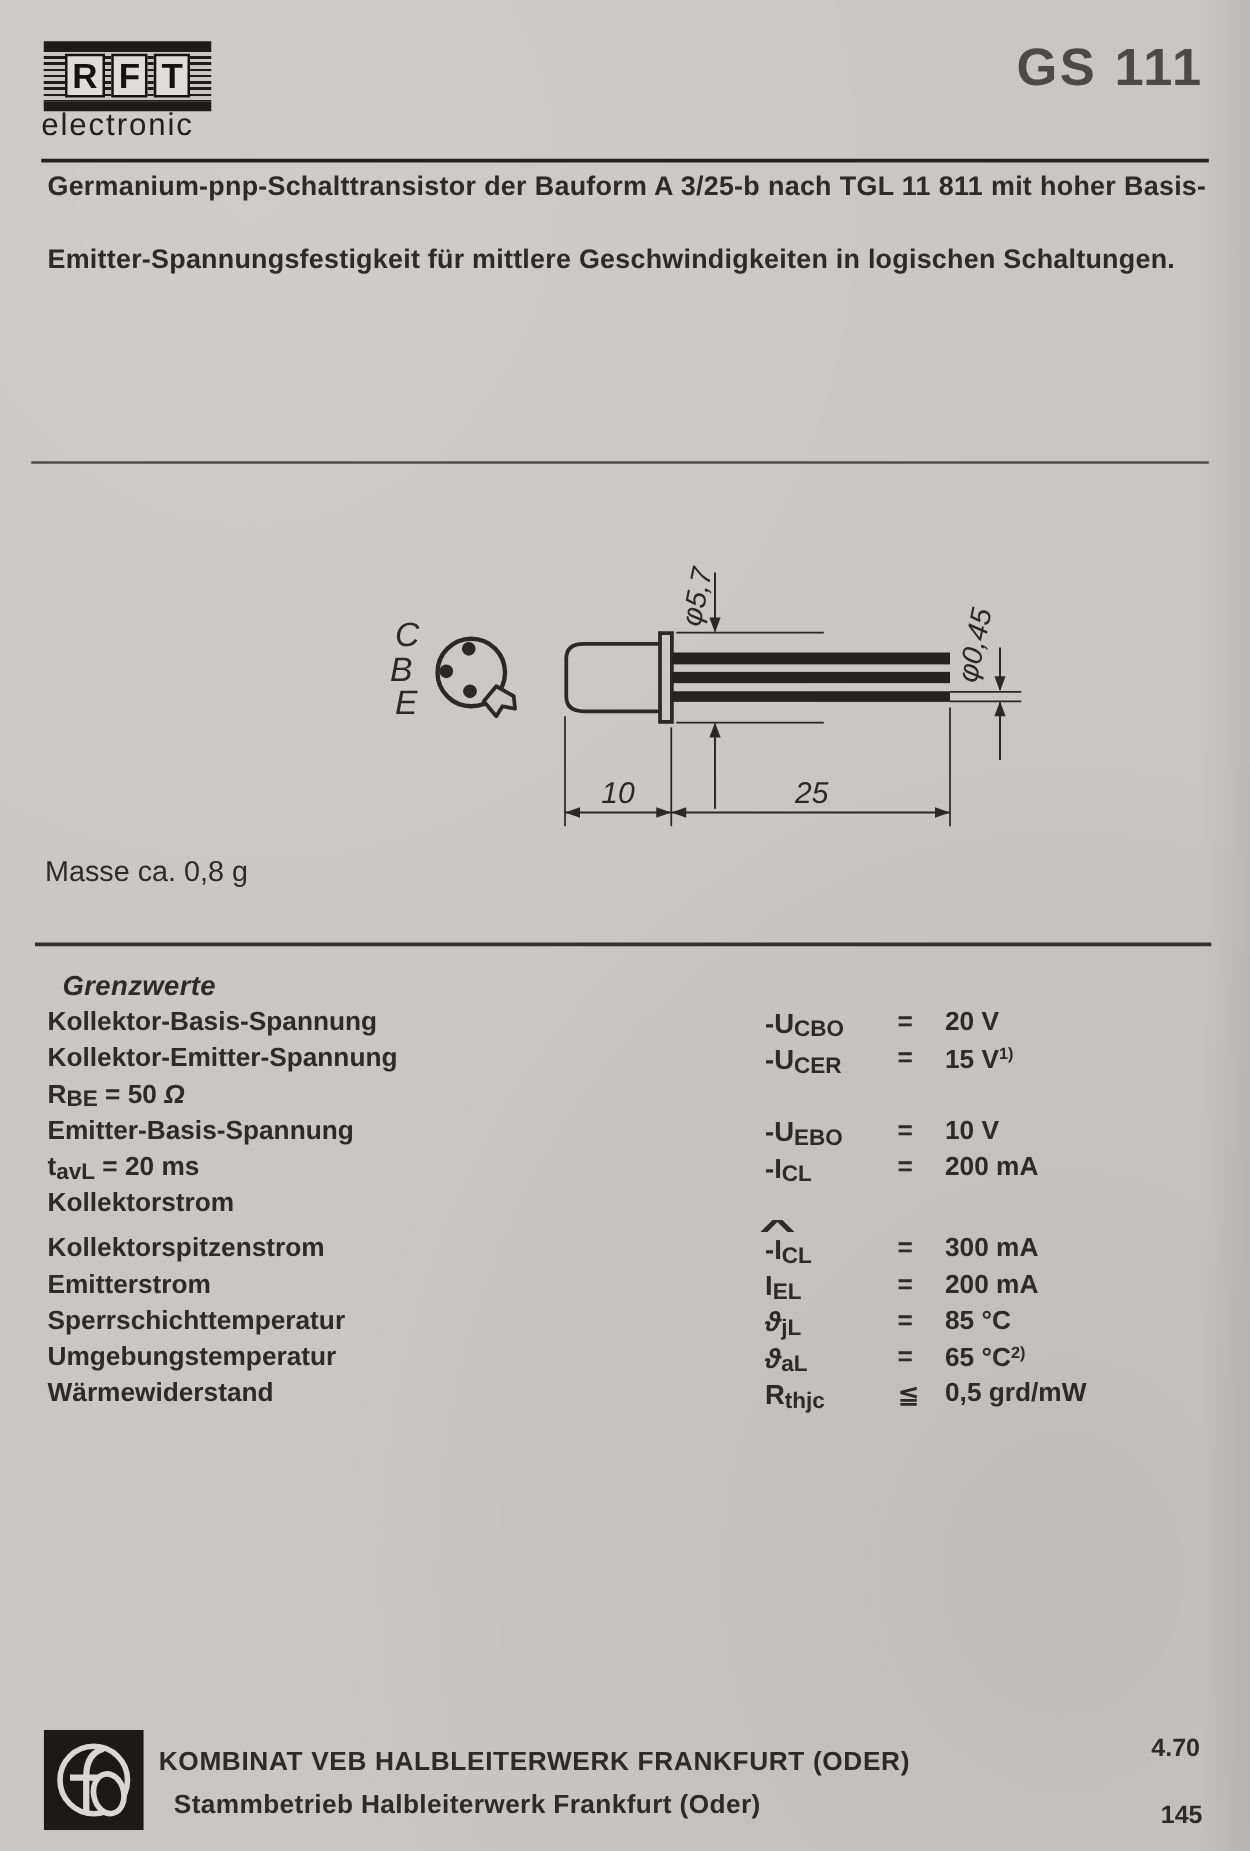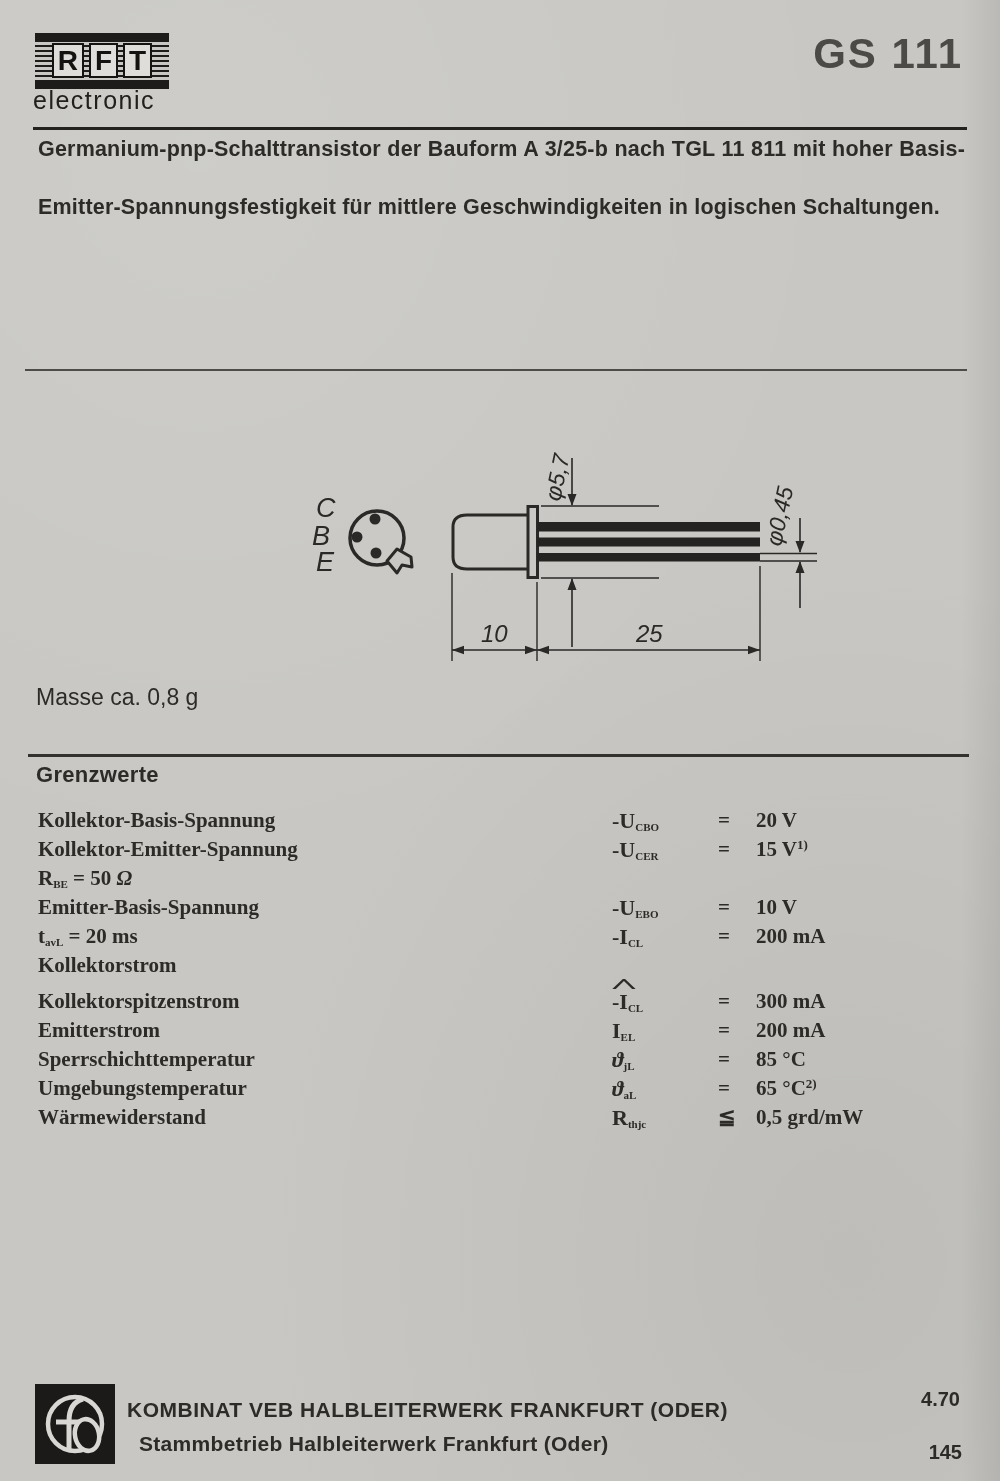--- a/index.html
+++ b/index.html
@@ -33,29 +33,29 @@
   
   .desc{position:absolute;left:38px;width:927px;font-size:21.5px;font-weight:700;line-height:31px;letter-spacing:0.2px;margin:0;}
   .desc-line1{top:134px;text-align:justify;text-align-last:justify;}
   .desc-line2{top:180px;margin-top:12px;}
   
   .drawing{position:absolute;left:0;top:430px;width:1000px;height:250px;}
   .drawing text{font-family:"Liberation Sans","DejaVu Sans",sans-serif;fill:#2a2927;}
   .dwg-italic{font-style:italic;}
   
   .mass-note{position:absolute;left:36px;top:684px;font-size:23px;font-weight:400;}
-  .limits-title{position:absolute;left:36px;top:762px;font-size:22px;font-weight:700;letter-spacing:0.3px;margin:0;}
+  .limits-title{position:absolute;left:36px;top:762px;font-size:22px;font-weight:700;letter-spacing:0.3px;margin:14px;font-style:italic;}
   .limits-rows{position:absolute;left:38px;top:806px;width:930px;font-size:21px;font-weight:700;}
-  .limits-row{display:flex;height:29px;align-items:center;font-family:Liberation Serif, serif;}
+  .limits-row{display:flex;height:29px;align-items:flex-start;}
   .limits-row:nth-child(7){margin-top:7px;}
   .c-label{flex:0 0 574px;}
   .c-sym{flex:0 0 106px;font-size:22px;}
   .c-rel{flex:0 0 38px;}
   .c-val{flex:1;}
-  .ss{font-size:11px;vertical-align:-3px;}
+  .ss{font-size:18px;vertical-align:-3px;}
   .sp{font-size:13px;vertical-align:7px;}
   .it{font-style:italic;}
   .hat{position:relative;display:inline-block;}
   .hat::before{content:"^";position:absolute;left:50%;top:-0.62em;transform:translateX(-50%) scale(2.3,1);line-height:1;}
   
   .hfo-logo{position:absolute;left:35px;top:1384px;width:80px;height:80px;}
   .footer-line1{position:absolute;left:127px;top:1398px;font-size:21px;font-weight:700;letter-spacing:0.5px;text-align:right;}
   .footer-line2{position:absolute;left:127px;top:1432px;font-size:21px;font-weight:700;letter-spacing:0.3px;margin-left:12px;}
   .footer-date{position:absolute;right:40px;top:1388px;font-size:20px;font-weight:700;}
   .footer-page{position:absolute;right:38px;top:1441px;font-size:20px;font-weight:700;}

